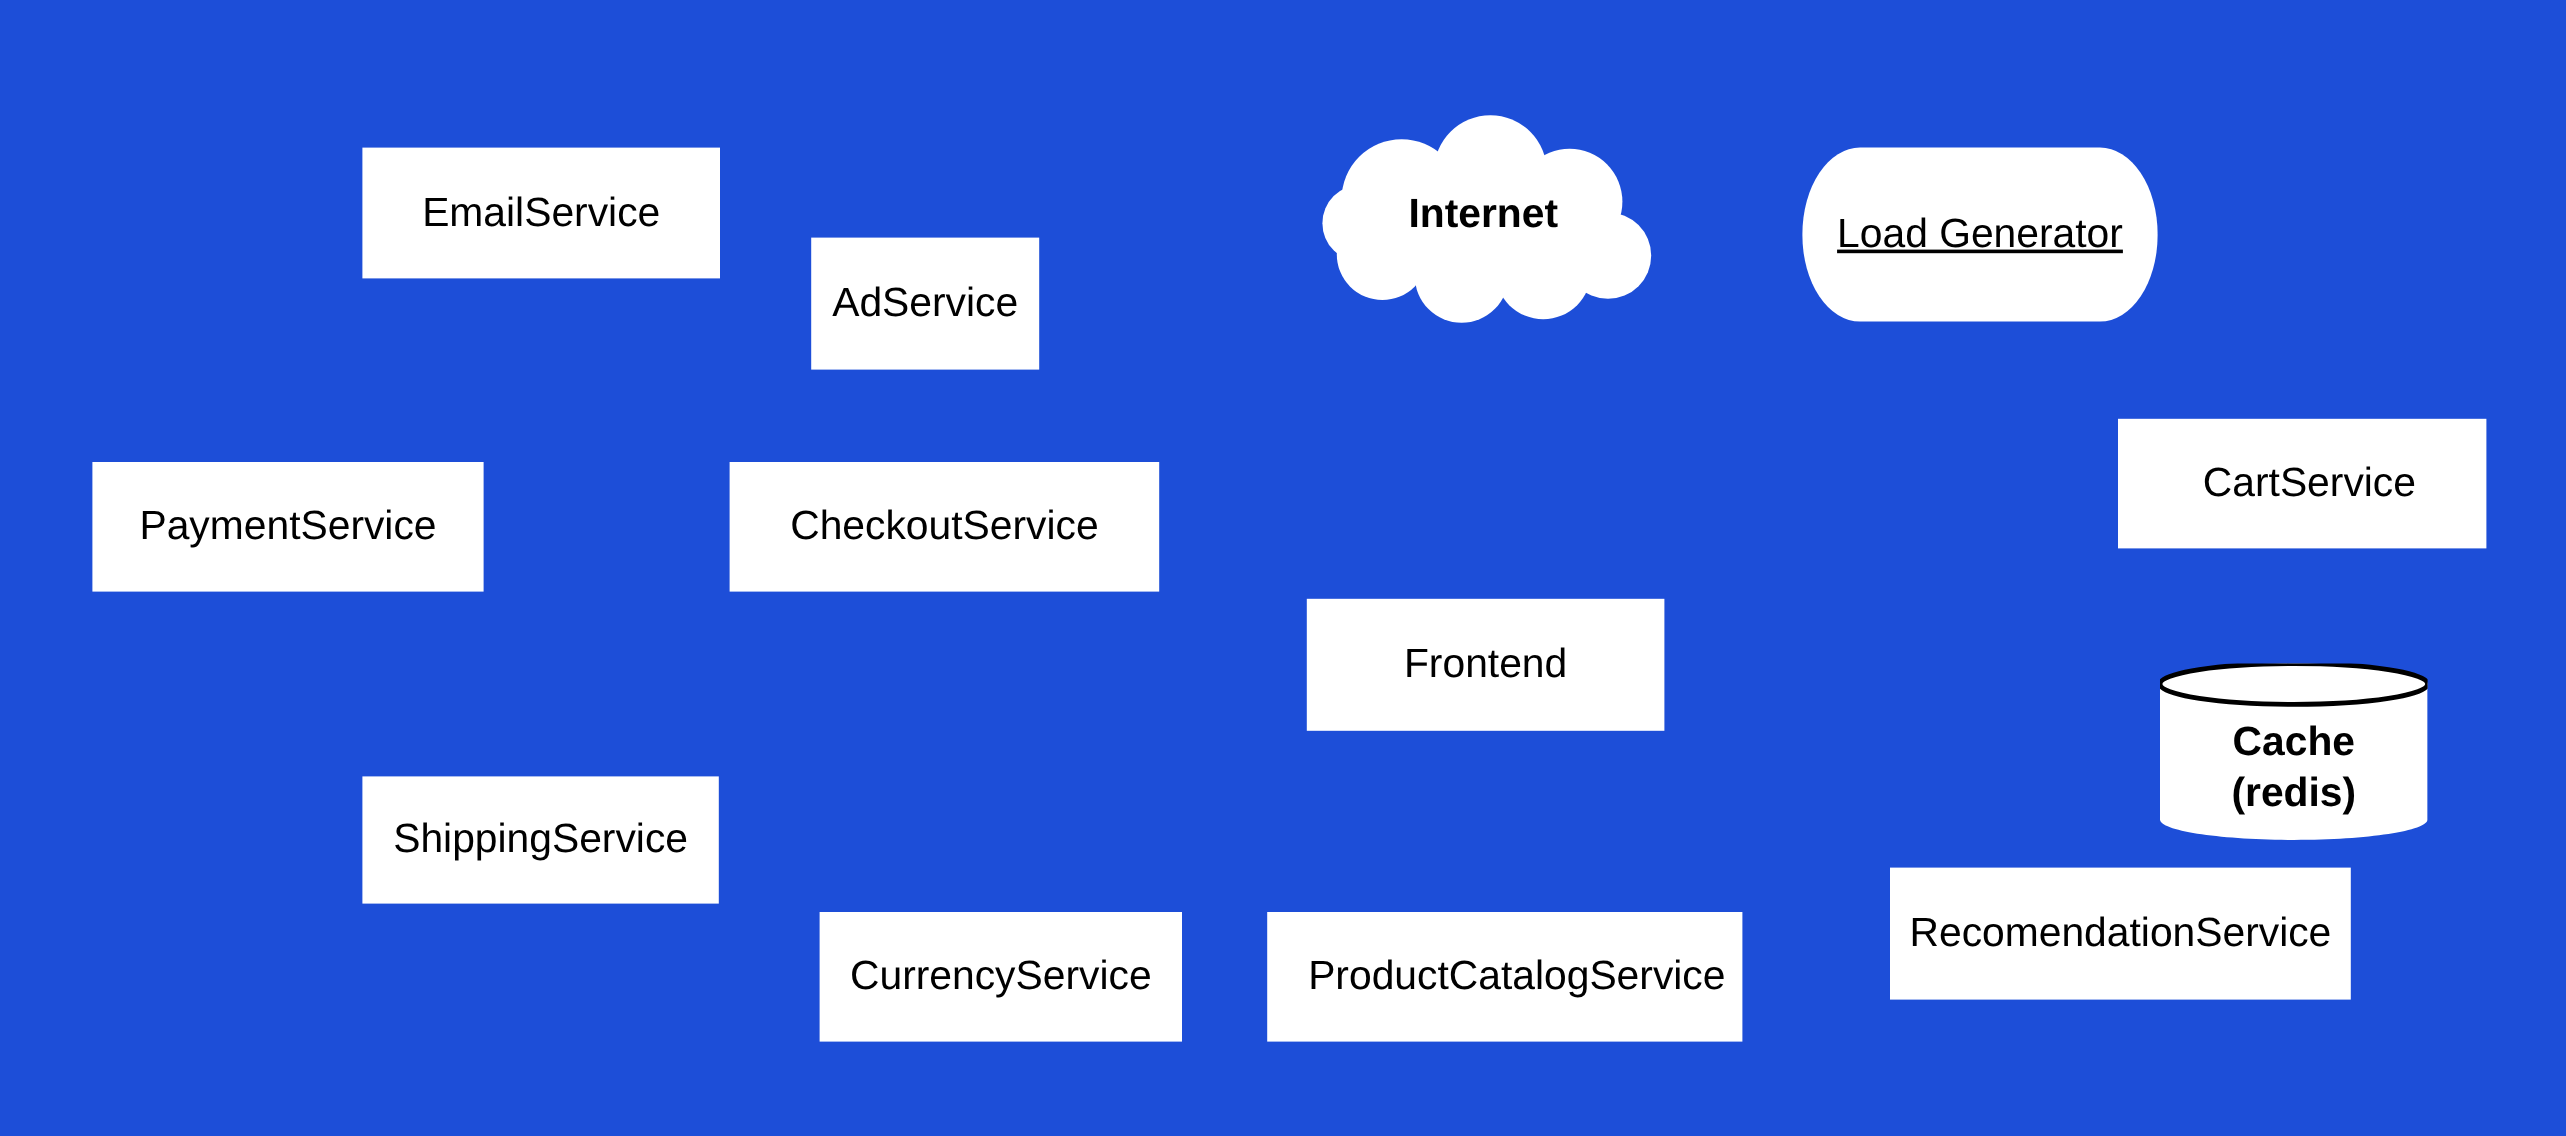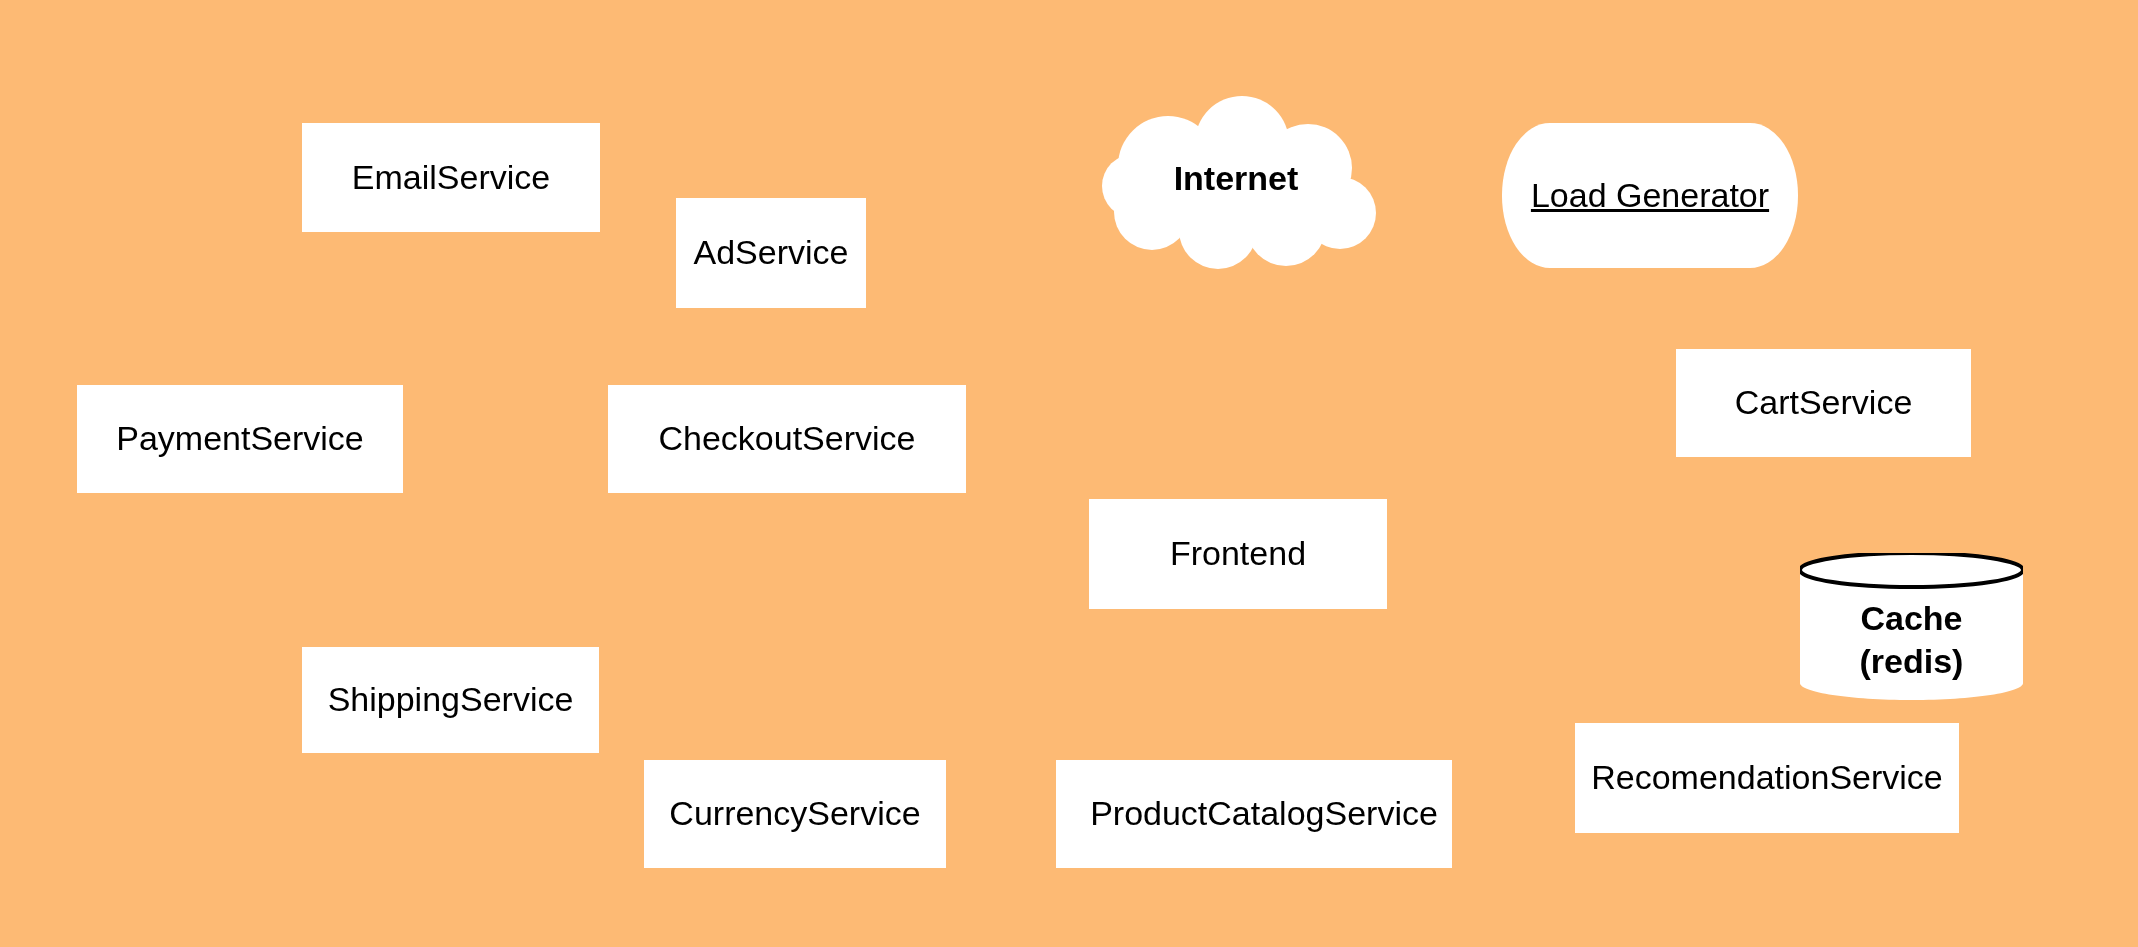--- a/index.html
+++ b/index.html
@@ -4,21 +4,21 @@
 <style>
   html, body {
     margin: 0;
     padding: 0;
     background: #000000;
   }
   .canvas {
     position: relative;
     width: 2138px;
     height: 947px;
-    background: #fdba74;
+    background: #1d4ed8;
     overflow: hidden;
     font-family: "Liberation Sans", sans-serif;
   }
   .node {
     position: absolute;
     display: flex;
     align-items: center;
     justify-content: center;
     text-align: center;
     color: #000000;
@@ -93,21 +93,21 @@
   </div>
 
   <div class="node rect-node" style="left:77px; top:385px; width:326px; height:108px;">
     <span class="node-label">PaymentService</span>
   </div>
 
   <div class="node rect-node" style="left:608px; top:385px; width:358px; height:108px;">
     <span class="node-label">CheckoutService</span>
   </div>
 
-  <div class="node rect-node" style="left:1676px; top:349px; width:295px; height:108px;">
+  <div class="node rect-node" style="left:1765px; top:349px; width:295px; height:108px;padding-left:12px;">
     <span class="node-label">CartService</span>
   </div>
 
   <div class="node rect-node" style="left:1089px; top:499px; width:298px; height:110px;">
     <span class="node-label">Frontend</span>
   </div>
 
   <div class="node shape-node" style="left:1800px; top:553px; width:223px; height:147px;">
     <svg viewBox="0 0 223 147" preserveAspectRatio="none">
       <path fill="#ffffff" d="M0,17 C0,7.6 50,0 111.5,0 C173,0 223,7.6 223,17
@@ -117,21 +117,21 @@
     <span class="cyl-label">
       <span>Cache</span>
       <span>(redis)</span>
     </span>
   </div>
 
   <div class="node rect-node" style="left:302px; top:647px; width:297px; height:106px;">
     <span class="node-label">ShippingService</span>
   </div>
 
-  <div class="node rect-node" style="left:644px; top:760px; width:302px; height:108px;align-items:center;">
+  <div class="node rect-node" style="left:683px; top:760px; width:302px; height:108px;align-items:center;">
     <span class="node-label">CurrencyService</span>
   </div>
 
   <div class="node rect-node" style="left:1056px; top:760px; width:376px; height:108px;padding-left:20px;">
     <span class="node-label">ProductCatalogService</span>
   </div>
 
   <div class="node rect-node" style="left:1575px; top:723px; width:384px; height:110px;">
     <span class="node-label">RecomendationService</span>
   </div>

